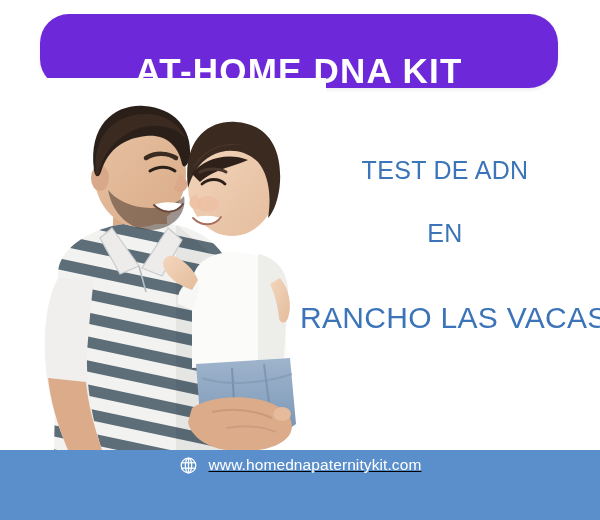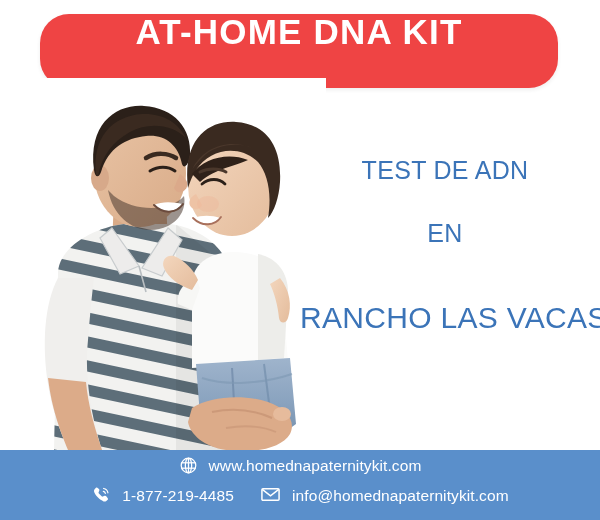--- a/index.html
+++ b/index.html
@@ -18,24 +18,24 @@
     overflow: hidden;
   }
 
   
   .header-banner {
     position: absolute;
     left: 40px;
     top: 14px;
     width: 518px;
     height: 74px;
-    background: #ef4444;
+    background: #6d28d9;
     border-radius: 29px;
     display: flex;
-    align-items: flex-start;
+    align-items: flex-end;
     justify-content: center;
     box-shadow: 0 2px 4px rgba(0,0,0,0.07);
   }
   .header-title {
     color: #ffffff;
     font-size: 35px;
     font-weight: bold;
     letter-spacing: 1.2px;
     line-height: 1;
     white-space: nowrap;
@@ -95,21 +95,22 @@
     justify-content: center;
   }
   .footer-row-2 {
     top: 34px;
     left: 0;
     width: 600px;
     justify-content: center;
   }
   .footer-item {
     display: flex;
-    align-items: flex-end;
+    align-items: flex-start;
+    text-decoration: underline;
   }
   .footer-item + .footer-item { margin-left: 26px; }
   .footer-text {
     color: #ffffff;
     font-size: 15.5px;
     letter-spacing: 0.1px;
     font-family: "Liberation Sans", sans-serif;
   }
   .footer-icon {
     display: inline-flex;
@@ -270,42 +271,16 @@
             <ellipse cx="12" cy="12" rx="4" ry="9.2"></ellipse>
             <line x1="2.9" y1="8.6" x2="21.1" y2="8.6"></line>
             <line x1="2.9" y1="15.4" x2="21.1" y2="15.4"></line>
             <line x1="12" y1="2.8" x2="12" y2="21.2"></line>
           </svg>
         </span>
         <span class="footer-text">www.homednapaternitykit.com</span>
       </div>
     </div>
 
-    <div class="footer-row footer-row-2">
-      <div class="footer-item">
-        <span class="footer-icon">
-          <svg width="20" height="20" viewBox="0 0 24 24">
-            <path d="M7.6 3.4c-.7-.5-1.7-.3-2.2.4L4.1 5.5c-.6.8-.7 1.9-.3 2.9
-                     1 2.4 2.6 4.7 4.6 6.7 2 2 4.3 3.6 6.7 4.6 1 .4 2.1.3 2.9-.3l1.7-1.3
-                     c.7-.5.9-1.5.4-2.2l-1.8-2.4c-.4-.6-1.2-.8-1.9-.5l-2.2.9
-                     c-.5.2-1 .1-1.4-.3l-3.4-3.4c-.4-.4-.5-.9-.3-1.4l.9-2.2
-                     c.3-.7.1-1.5-.5-1.9L7.6 3.4z" fill="#ffffff"></path>
-            <path d="M15.2 4.2c2.6.5 4.6 2.5 5.1 5.1" stroke="#ffffff" stroke-width="1.5" fill="none" stroke-linecap="round"></path>
-            <path d="M14.8 7.6c1.2.3 2.1 1.2 2.4 2.4" stroke="#ffffff" stroke-width="1.5" fill="none" stroke-linecap="round"></path>
-          </svg>
-        </span>
-        <span class="footer-text">1-877-219-4485</span>
-      </div>
-
-      <div class="footer-item">
-        <span class="footer-icon">
-          <svg width="21" height="21" viewBox="0 0 24 24" fill="none" stroke="#ffffff" stroke-width="1.7">
-            <rect x="2.2" y="5.4" width="19.6" height="13.2" rx="1.2"></rect>
-            <path d="M2.6 6.1 L12 13.4 L21.4 6.1"></path>
-          </svg>
-        </span>
-        <span class="footer-text">info@homednapaternitykit.com</span>
-      </div>
-    </div>
 
   </div>
 
 </div>
 
 </body></html>

